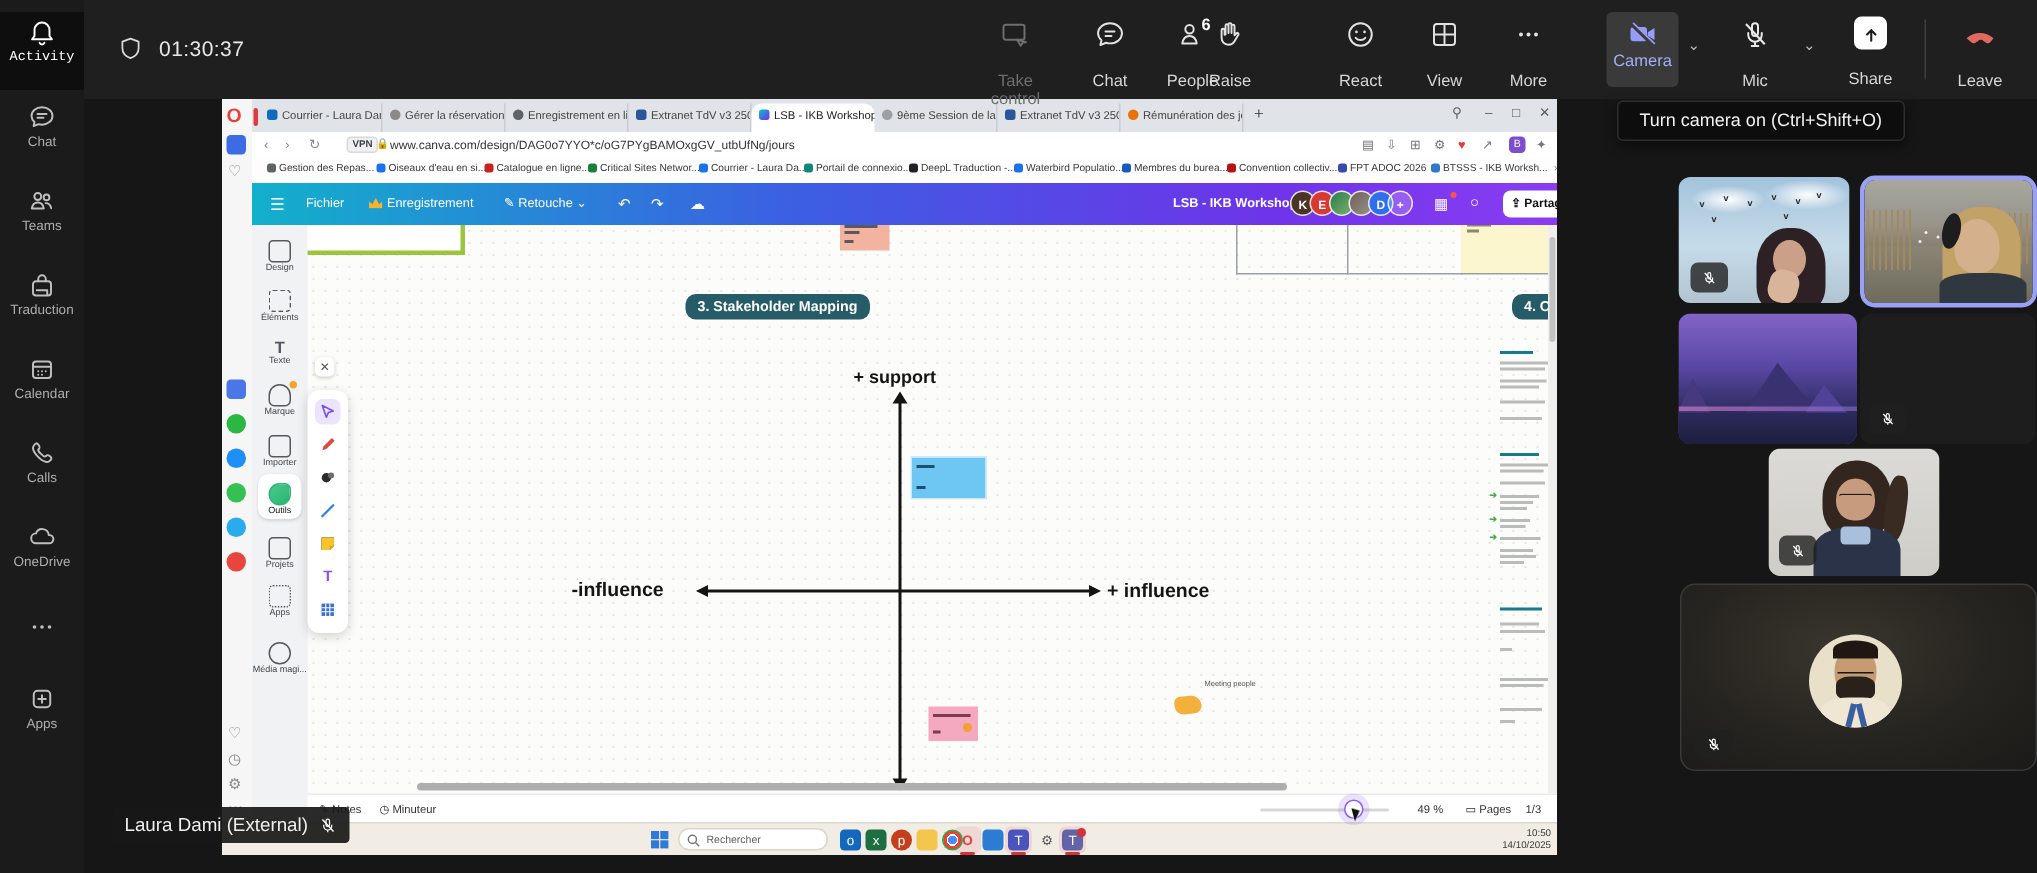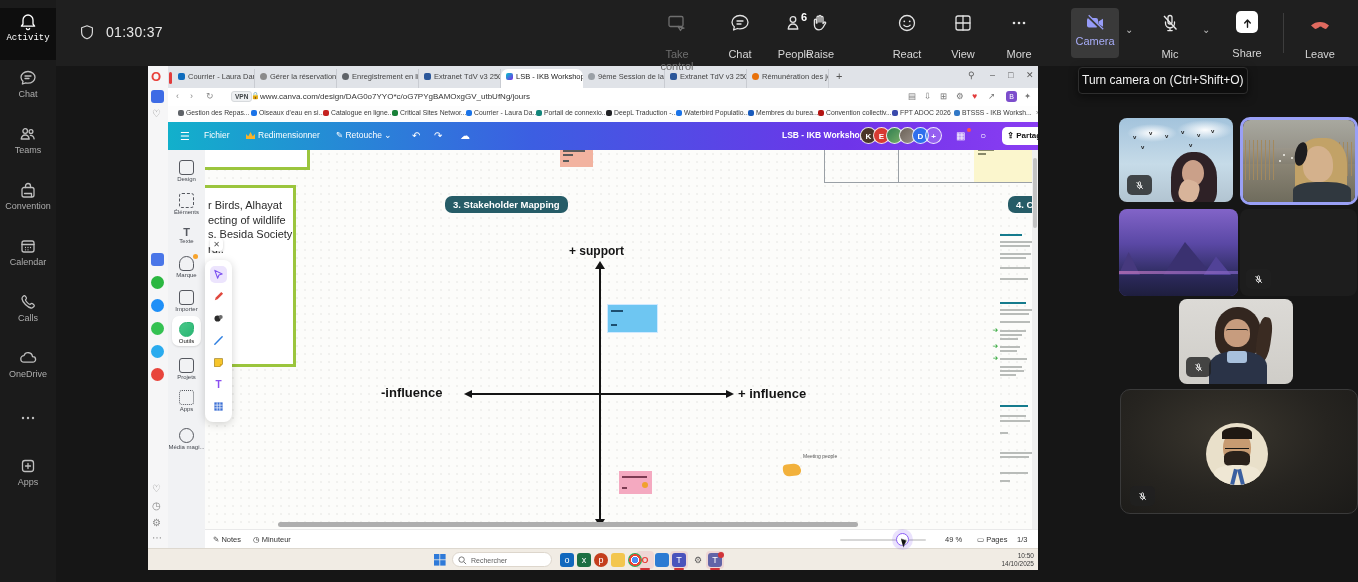--- a/index.html
+++ b/index.html
@@ -24,21 +24,21 @@
   .tbtn svg{margin:4px auto 1px;}
   .tbtn .lbl{display:block;margin-top:14px;}
   .tbtn.disabled{color:#6f6f6f;}
   .tbtn.disabled .ic{stroke:#6f6f6f;}
   .cam-btn{position:absolute;left:1015px;top:8px;width:48px;height:50px;background:#3a3a3a;border-radius:4px;
            text-align:center;color:#a7acf8;font-size:11px;cursor:pointer;}
   .chev{position:absolute;top:24px;color:#bdbdbd;font-size:10px;cursor:pointer;}
   .share-box{width:22px;height:22px;background:#fff;border-radius:5px;margin:3px auto 2px;display:flex;align-items:center;justify-content:center;}
   .vdiv{position:absolute;left:1227px;top:13px;width:1px;height:40px;background:#3d3d3d;}
   .tooltip{left:1078px;top:67px;height:25px;background:#0d0d0d;border:1px solid #2e2e2e;border-radius:4px;
-           color:#f2f2f2;font-size:12px;line-height:25px;padding:0 3px;z-index:60;box-shadow:0 3px 8px rgba(0,0,0,.5);}
+           color:#f2f2f2;font-size:12px;line-height:25px;padding:0 14px;z-index:60;box-shadow:0 3px 8px rgba(0,0,0,.5);}
 
   
   .share{left:148px;top:66px;width:890px;height:504px;background:#fff;z-index:10;overflow:hidden;}
 
   
   .op-strip{left:0;top:0;width:20px;height:482px;background:#f6f6f7;border-right:1px solid #e3e3e5;}
   .op-logo{position:absolute;left:3px;top:3px;color:#e8403a;font-weight:bold;font-size:13px;}
   .mdot{position:absolute;left:3px;width:13px;height:13px;border-radius:50%;}
   .mdot.sq{border-radius:3px;}
   .op-glyph{position:absolute;left:4px;color:#8b8b8b;font-size:10px;}
@@ -163,21 +163,21 @@
           <circle class="ic" cx="13" cy="7.6" r="1.9"></circle>
           <path class="ic" d="M3.2 15c.4-2.6 2-4 4-4s3.6 1.4 4 4zM12.4 11.4c1.9 0 3.3 1.2 3.7 3.4"></path>
         </svg>
       <span class="lbl">Teams</span>
     </div>
     <div class="side-item" style="top:176px;">
       <svg width="20" height="20" viewBox="0 0 20 20">
           <path class="ic" d="M6 7.5h8a2 2 0 0 1 2 2V15a2 2 0 0 1-2 2H6a2 2 0 0 1-2-2V9.5a2 2 0 0 1 2-2z"></path>
           <path class="ic" d="M7.5 7.5V6a2.5 2.5 0 0 1 5 0v1.5M6.5 13.5h7v3.2"></path>
         </svg>
-      <span class="lbl">Convention</span>
+      <span class="lbl">Traduction</span>
     </div>
     <div class="side-item" style="top:232px;">
       <svg width="20" height="20" viewBox="0 0 20 20">
           <rect class="ic" x="4" y="5" width="12" height="11" rx="2"></rect>
           <path class="ic" d="M4 8.5h12M7.5 11.5h.01M10 11.5h.01M12.5 11.5h.01M7.5 13.8h.01M10 13.8h.01"></path>
         </svg>
       <span class="lbl">Calendar</span>
     </div>
     <div class="side-item" style="top:288px;">
       <svg width="20" height="20" viewBox="0 0 20 20">
@@ -370,21 +370,21 @@
       <span class="bm" style="left:580px;"><i class="bdot"></i><span>Membres du burea...</span></span>
       <span class="bm" style="left:650px;"><i class="bdot"></i><span>Convention collectiv...</span></span>
       <span class="bm" style="left:724px;"><i class="bdot"></i><span>FPT ADOC 2026</span></span>
       <span class="bm" style="left:786px;"><i class="bdot"></i><span>BTSSS - IKB Worksh...</span></span>
       <span class="bm" style="left:868px;color:#777;">»</span>
     </div>
 
     <div class="abs cv-top">
       <span class="cv-item" style="left:12px;font-size:11px;">☰</span>
       <span class="cv-item" style="left:36px;">Fichier</span>
-      <span class="cv-item" style="left:78px;"><i class="crown"></i><span>Redimensionner</span></span>
+      <span class="cv-item" style="left:78px;"><i class="crown"></i><span>Enregistrement</span></span>
       <span class="cv-item" style="left:168px;">✎ <span>Retouche</span> ⌄</span>
       <span class="cv-item" style="left:244px;font-size:10px;">↶</span>
       <span class="cv-item" style="left:266px;font-size:10px;">↷</span>
       <span class="cv-item" style="left:292px;font-size:10px;">☁</span>
       <span class="cv-item" style="left:614px;font-weight:bold;">LSB - IKB Workshop</span>
       <div class="cv-av" style="left:692px;background:#4a3527;">K</div>
       <div class="cv-av" style="left:705px;background:#d63a32;">E</div>
       <div class="cv-av" style="left:718px;background:linear-gradient(135deg,#2e7d4f,#7bb06a);"></div>
       <div class="cv-av" style="left:731px;background:linear-gradient(135deg,#6b6258,#9a9088);"></div>
       <div class="cv-av" style="left:744px;background:#2f6fed;">D</div>
@@ -447,47 +447,39 @@
             <rect x="1.5" y="1.5" width="9" height="9" fill="#3b6fd4"></rect>
             <path d="M1.5 4.5h9M1.5 7.5h9M4.5 1.5v9M7.5 1.5v9" stroke="#fff" stroke-width=".8"></path>
           </svg>
         </div>
     </div>
 
     <div class="abs canvas">
 
       <div class="gbox" style="left:-8px;top:-30px;width:107px;height:44px;"></div>
 
-      <div class="gbox" style="left:-10px;top:35px;width:95px;height:176px;">
-        <div style="position:absolute;left:10px;top:10px;width:90px;font-size:11px;color:#2b2b2b;line-height:14.5px;white-space:nowrap;">
-          <div>r Birds, Alhayat</div>
-          <div>ecting of wildlife</div>
-          <div>s, Besida Society</div>
-          <div>ru..</div>
-        </div>
-      </div>
 
       <div class="sticky" style="left:355px;top:-4px;width:33px;height:21px;background:#f2b3a0;">
         <div class="tline" style="left:3px;top:4px;width:22px;"></div>
           <div class="tline" style="left:3px;top:8px;width:10px;"></div>
           <div class="tline" style="left:3px;top:14px;width:6px;"></div>
       </div>
 
       <div>
         <div class="abs" style="left:619px;top:-6px;width:1px;height:39px;background:#9aa0a6;"></div>
         <div class="abs" style="left:693px;top:-6px;width:1px;height:39px;background:#9aa0a6;"></div>
         <div class="abs" style="left:769px;top:-6px;width:1px;height:39px;background:#9aa0a6;"></div>
         <div class="abs" style="left:769px;top:-6px;width:64px;height:38px;background:#fbf6cd;">
           <div class="tline" style="left:4px;top:5px;width:16px;background:#8a8a6a;"></div>
             <div class="tline" style="left:4px;top:9px;width:8px;background:#8a8a6a;"></div>
         </div>
         <div class="abs" style="left:619px;top:32px;width:214px;height:1px;background:#9aa0a6;"></div>
       </div>
 
-      <div class="badge" style="left:240px;top:46px;">3. Stakeholder Mapping</div>
+      <div class="badge" style="left:252px;top:46px;">3. Stakeholder Mapping</div>
       <div class="badge" style="left:803px;top:46px;width:48px;">4. Con</div>
 
       <div class="axis" style="left:394px;top:118px;width:2px;height:252px;"></div>
       <div class="arrow" style="left:390px;top:111px;border-left:5px solid transparent;border-right:5px solid transparent;border-bottom:8px solid #141414;"></div>
       <div class="arrow" style="left:390px;top:369px;border-left:5px solid transparent;border-right:5px solid transparent;border-top:8px solid #141414;"></div>
       <div class="axis" style="left:266px;top:243px;width:256px;height:2px;"></div>
       <div class="arrow" style="left:259px;top:240px;border-top:4px solid transparent;border-bottom:4px solid transparent;border-right:8px solid #141414;"></div>
       <div class="arrow" style="left:521px;top:240px;border-top:4px solid transparent;border-bottom:4px solid transparent;border-left:8px solid #141414;"></div>
       <div class="axlbl" style="left:364px;top:94px;font-size:12px;">+ support</div>
       <div class="axlbl" style="left:176px;top:235px;font-size:13px;">-influence</div>
@@ -588,20 +580,28 @@
       <div class="tk-ic" style="left:560px;background:#6264a7;color:#fff;">T</div>
       <div class="abs" style="left:570px;top:3px;width:6px;height:6px;border-radius:50%;background:#d13438;z-index:3;"></div>
       <div class="tk-under" style="left:562px;"></div>
       <div class="clock">
         <div>10:50</div>
         <div>14/10/2025</div>
       </div>
     </div>
   </section>
 
+  <div class="abs presenter">
+    <span>Laura Dami (External)</span>
+    <svg width="13" height="13" viewBox="0 0 22 22">
+      <rect x="9" y="3.5" width="4" height="8.5" rx="2" fill="none" stroke="#fff" stroke-width="1.4"></rect>
+        <path d="M6.5 10v1.3a4.5 4.5 0 0 0 9 0V10M11 16v2.3" fill="none" stroke="#fff" stroke-width="1.4"></path>
+        <line x1="5" y1="4" x2="17.5" y2="17.5" stroke="#fff" stroke-width="1.6"></line>
+    </svg>
+  </div>
 
   <div>
 
     <div class="tile" style="left:1119px;top:118px;width:114px;height:84px;">
       <div class="abs" style="left:0;top:0;right:0;bottom:0;background:linear-gradient(180deg,#a3c3dc 0%,#c6dbe8 55%,#b2c4d1 100%);"></div>
       <div class="abs" style="left:8px;top:6px;width:50px;height:18px;border-radius:50%;background:radial-gradient(closest-side,#ffffff,#ffffff00);"></div>
       <div class="abs" style="left:58px;top:2px;width:56px;height:20px;border-radius:50%;background:radial-gradient(closest-side,#fcfdfe,#ffffff00);"></div>
       <span class="bird" style="left:14px;top:16px;">v</span>
         <span class="bird" style="left:30px;top:12px;">v</span>
         <span class="bird" style="left:46px;top:15px;">v</span>

